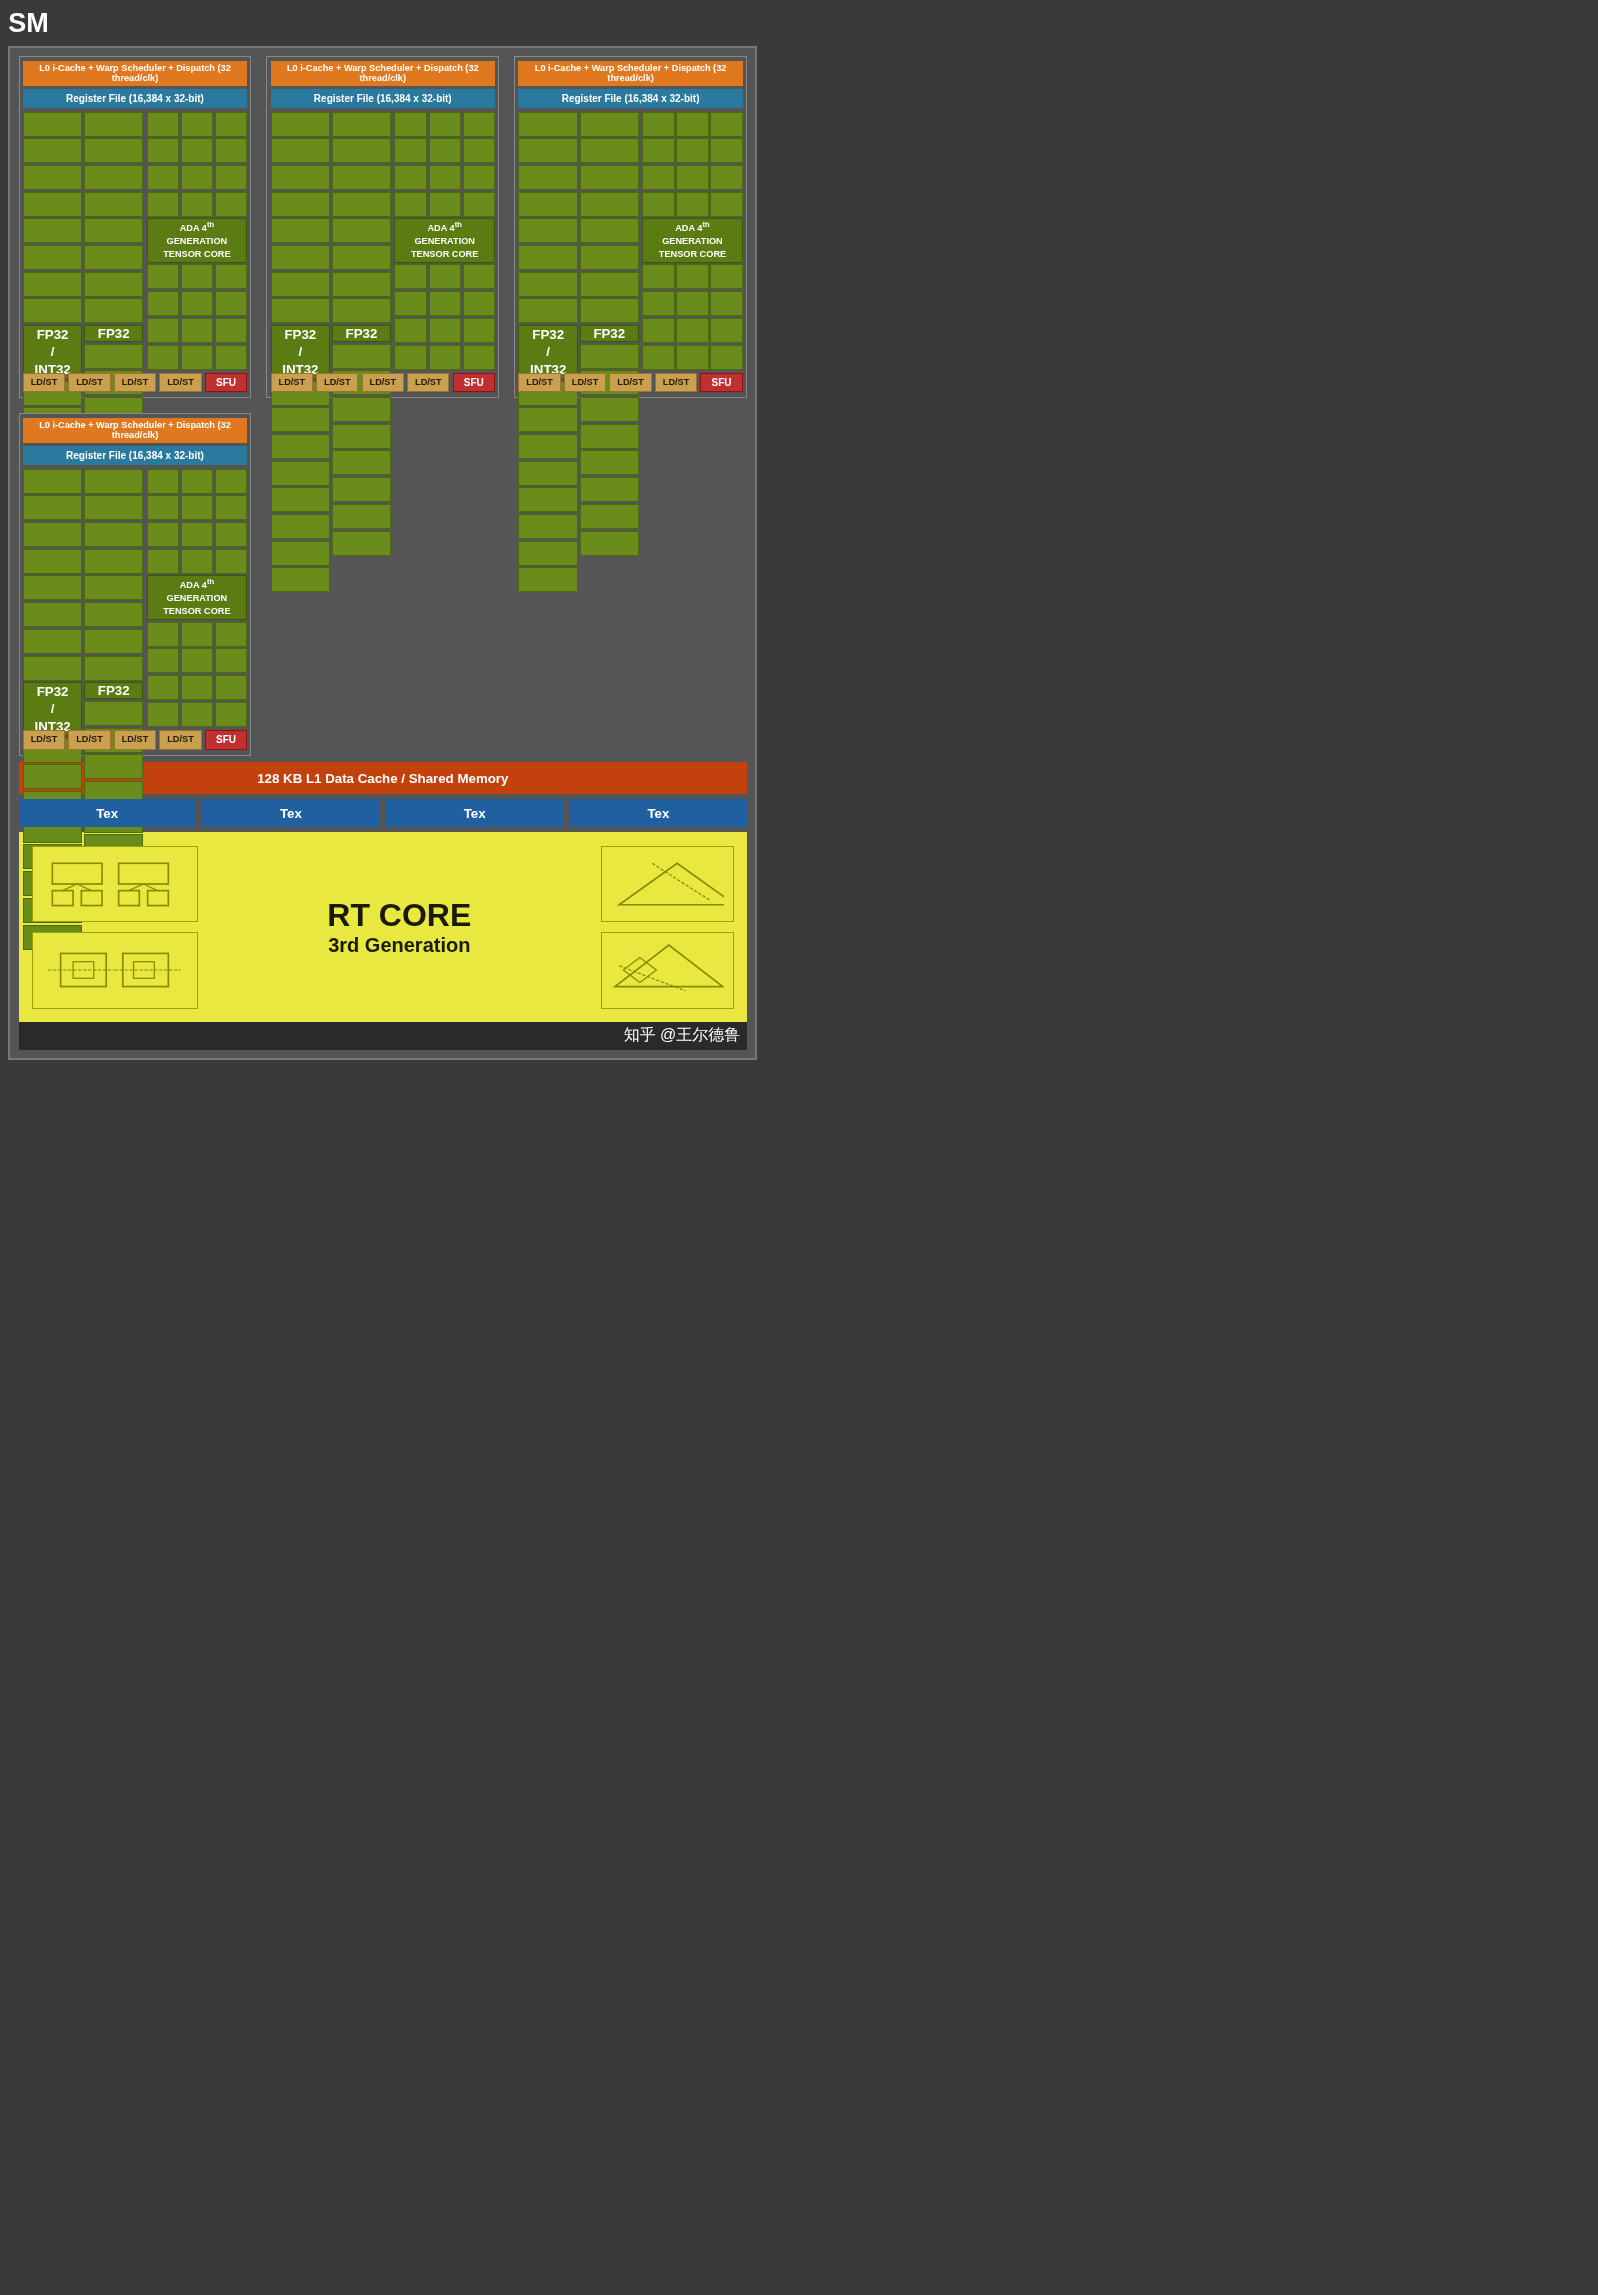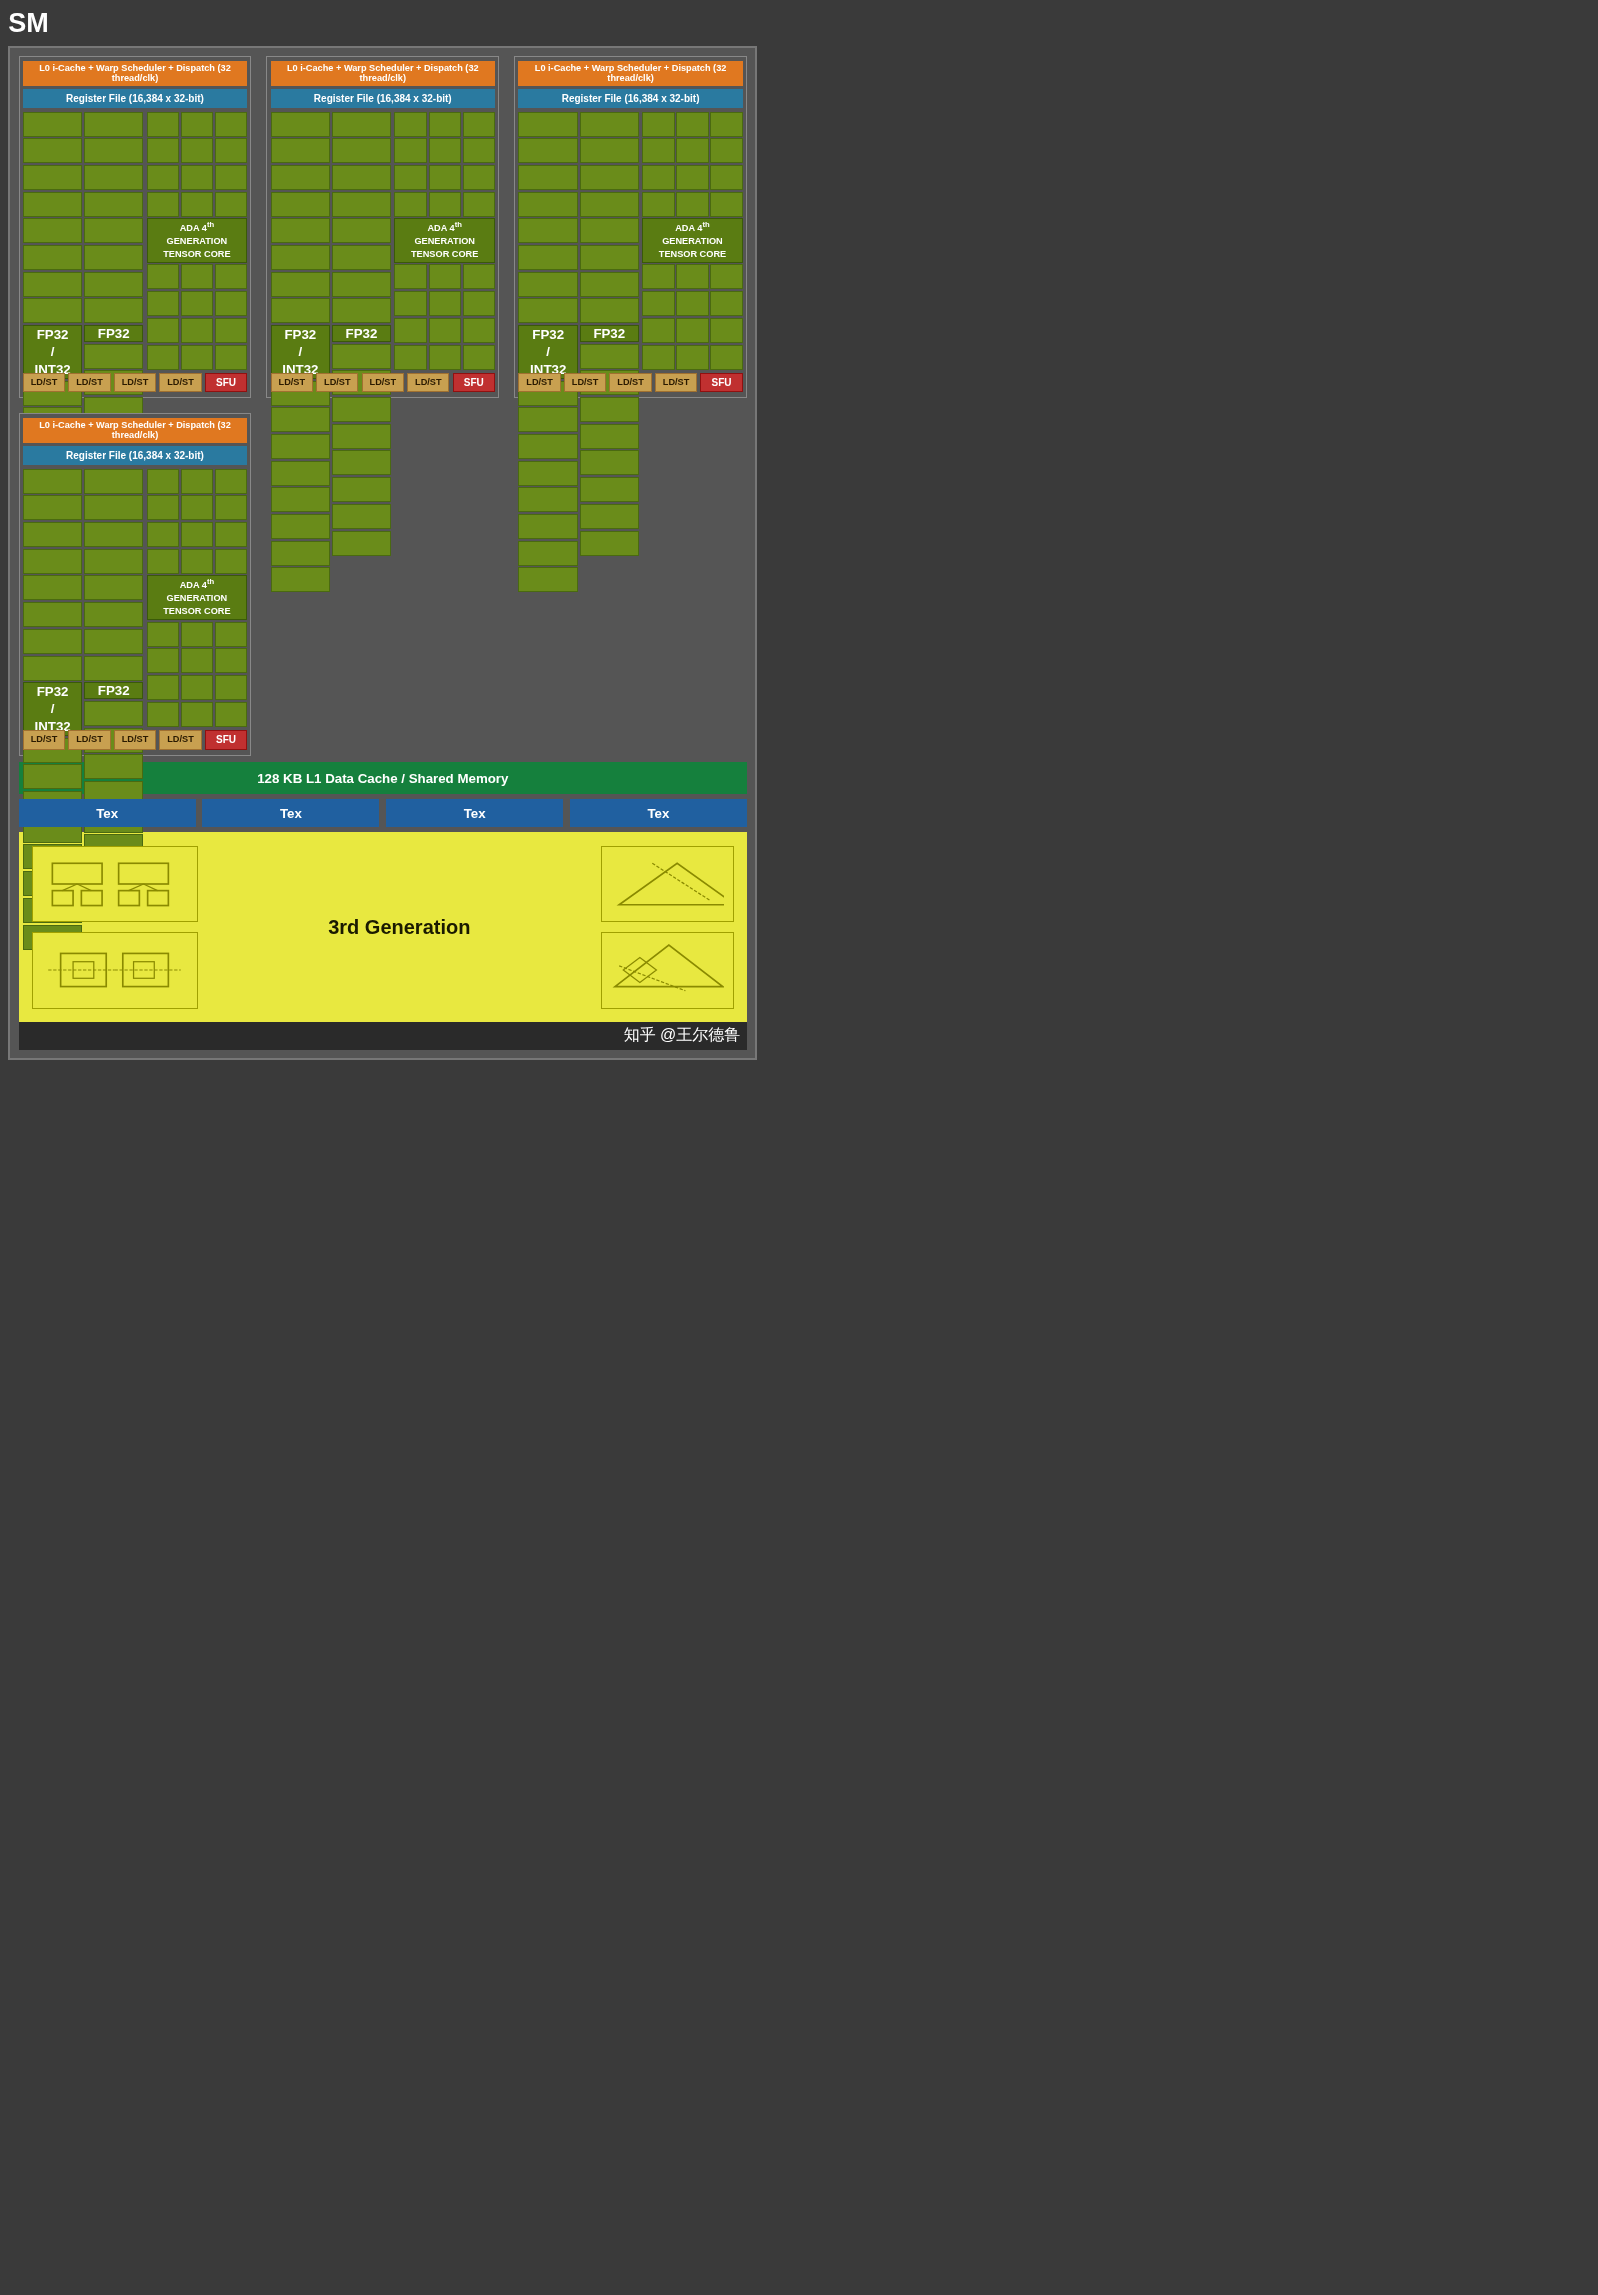--- a/index.html
+++ b/index.html
@@ -75,21 +75,21 @@
       background: #c03030;
       border: 0.8px solid #901010;
       color: white;
       font-size: 10px;
       font-weight: bold;
       text-align: center;
       padding: 3.3px 1.7px;
       flex: 1;
     }
     .l1-cache-bar {
-      background: #15803d;
+      background: #c2410c;
       color: white;
       font-size: 13.3px;
       font-weight: bold;
       text-align: center;
       padding: 8.3px;
       margin-bottom: 5px;
     }
     .tex-row {
       display: grid;
       grid-template-columns: 1fr 1fr 1fr 1fr;
@@ -608,20 +608,21 @@
           <rect x="20" y="15" width="55" height="40" fill="none" stroke="#8a8a00" stroke-width="2"></rect>
           <rect x="35" y="25" width="25" height="20" fill="none" stroke="#8a8a00" stroke-width="1.5"></rect>
           <line x1="5" y1="35" x2="85" y2="35" stroke="#8a8a00" stroke-width="1.5" stroke-dasharray="4,2"></line>
           <rect x="95" y="15" width="55" height="40" fill="none" stroke="#8a8a00" stroke-width="2"></rect>
           <rect x="108" y="25" width="25" height="20" fill="none" stroke="#8a8a00" stroke-width="1.5"></rect>
           <line x1="85" y1="35" x2="165" y2="35" stroke="#8a8a00" stroke-width="1.5" stroke-dasharray="4,2"></line>
         </svg>
       </div>
     </div>
     <div class="rt-center-text">
+      <div class="rt-core-label">RT CORE</div>
       <div class="rt-gen-label">3rd Generation</div>
     </div>
     <div class="rt-right-icons">
       <div class="rt-right-icon-box" style="min-height:75px;">
         <svg width="117" height="58" viewBox="0 0 136 70">
           <polygon points="10,60 80,10 150,60" fill="none" stroke="#8a8a00" stroke-width="2"></polygon>
           <line x1="50" y1="10" x2="120" y2="55" stroke="#8a8a00" stroke-width="1.5" stroke-dasharray="4,2"></line>
         </svg>
       </div>
       <div class="rt-right-icon-box" style="min-height:75px;">

